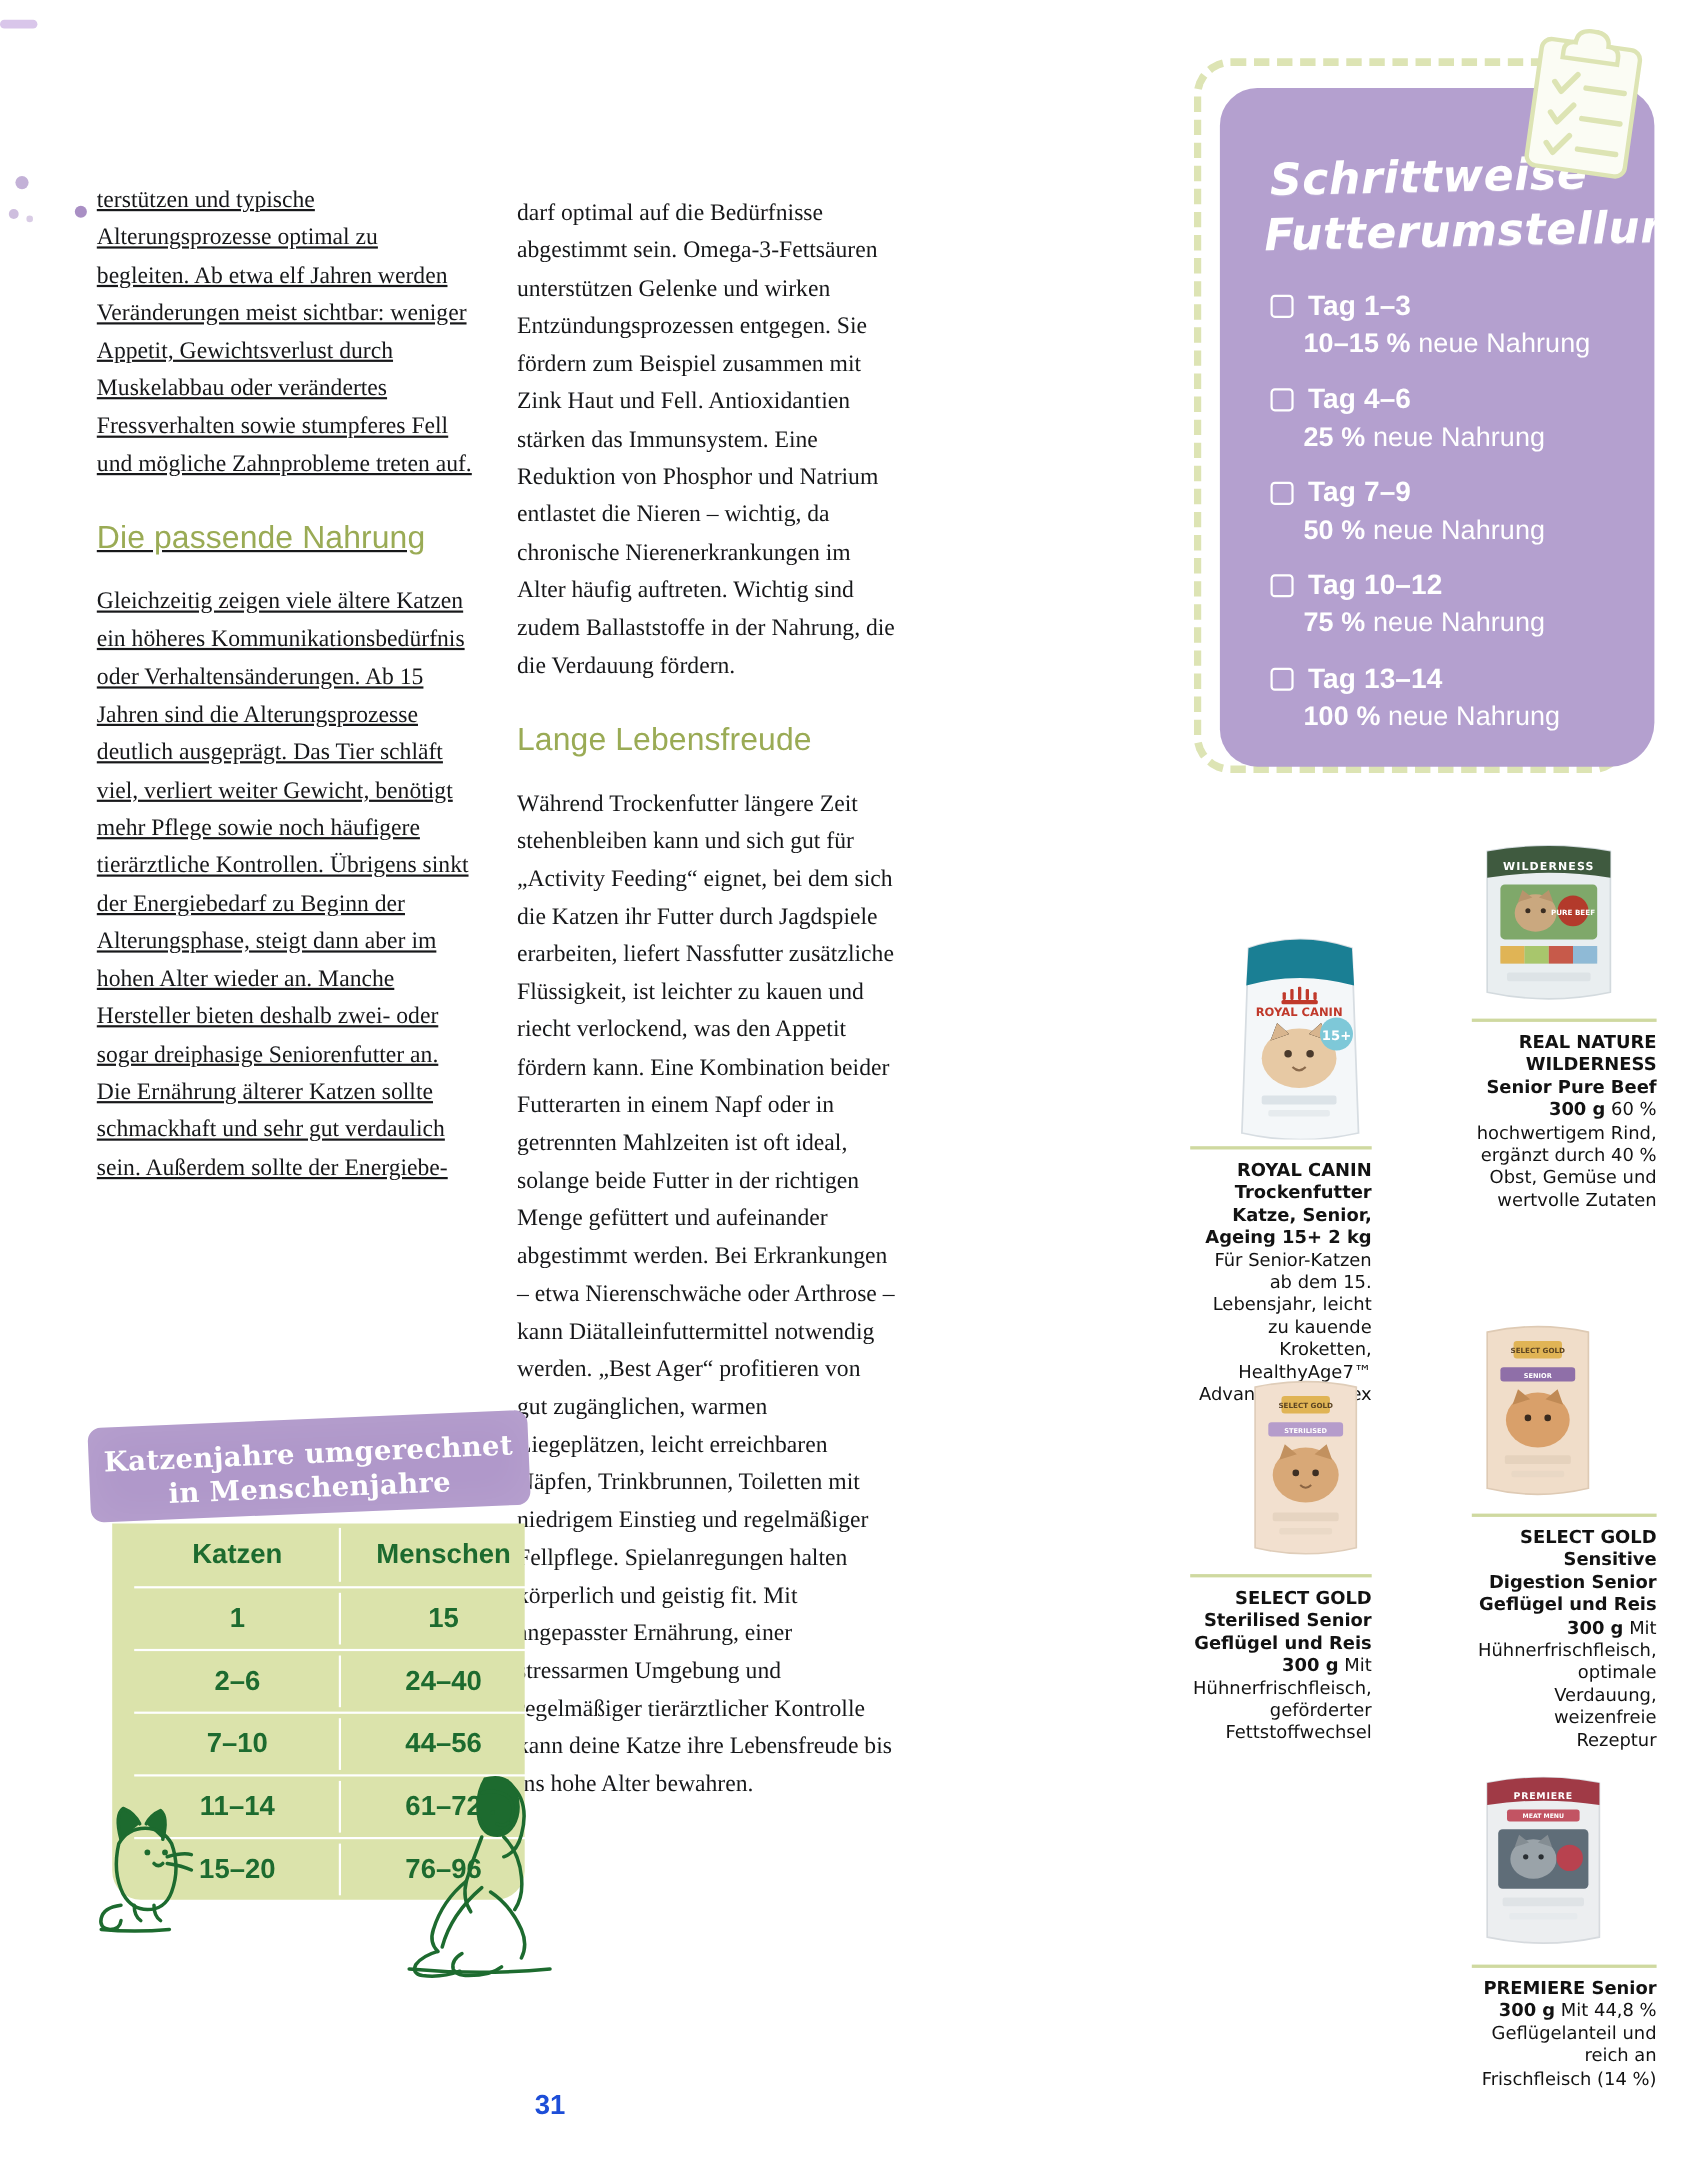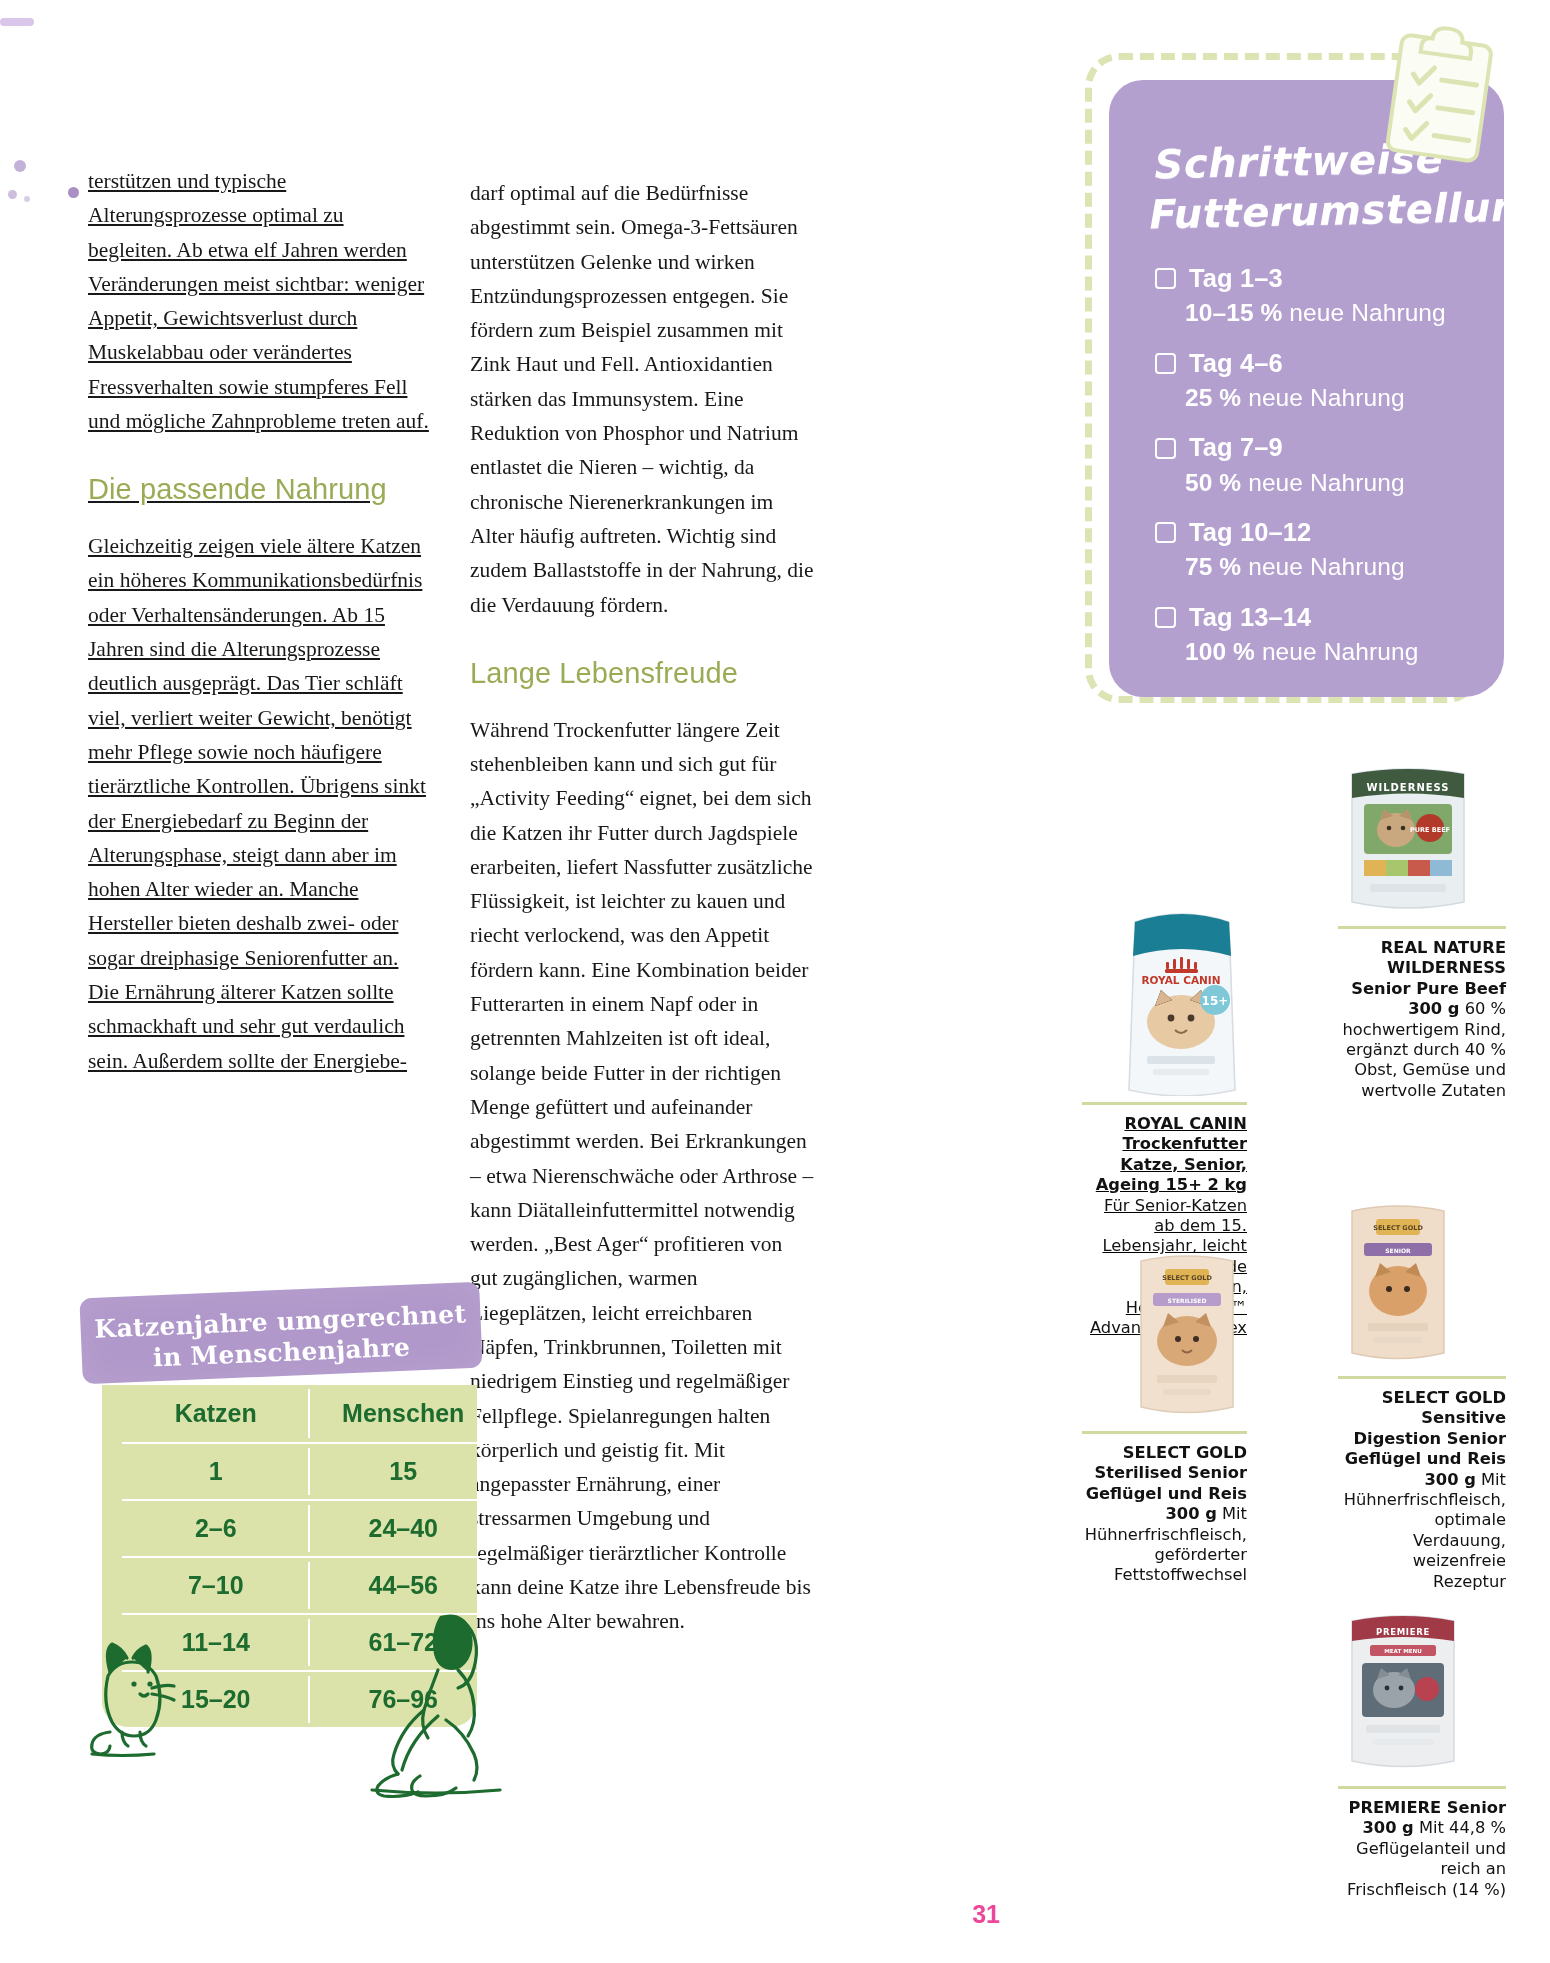--- a/index.html
+++ b/index.html
@@ -152,22 +152,22 @@
   .tgrid .r{border-top:2px solid #ffffff;}
   .tgrid .vl::after{
     content:"";position:absolute;right:0;top:4px;bottom:4px;width:2px;background:#ffffff;
   }
 
   .catart{position:absolute;left:78px;top:1632px;width:115px;height:130px;}
   .womanart{position:absolute;left:320px;top:1600px;width:210px;height:200px;}
 
   
   .pageno{
-    position:absolute;left:0;top:1900px;width:1000px;text-align:right;
-    font-family:"Liberation Sans", sans-serif;font-weight:700;font-size:25px;color:#ec4899;
+    position:absolute;left:0;top:1900px;width:1000px;text-align:center;
+    font-family:"Liberation Sans", sans-serif;font-weight:700;font-size:25px;color:#1d4ed8;
   }
 </style>
 </head>
 <body>
 
 <div class="page">
 
   <div class="stripe"></div>
   <div class="dot d1"></div>
   <div class="dot d2"></div>
@@ -250,21 +250,21 @@
       <path d="M40 14 q0-12 15-12 q15 0 15 12 q10 0 10 9 v6 H30 v-6 q0-9 10-9z" fill="#fbfcf4" stroke="#dde4b4" stroke-width="4"></path>
       <path d="M26 52 l7 8 l13 -17" fill="none" stroke="#dde4b4" stroke-width="5" stroke-linecap="round" stroke-linejoin="round"></path>
       <path d="M26 80 l7 8 l13 -17" fill="none" stroke="#dde4b4" stroke-width="5" stroke-linecap="round" stroke-linejoin="round"></path>
       <path d="M26 108 l7 8 l13 -17" fill="none" stroke="#dde4b4" stroke-width="5" stroke-linecap="round" stroke-linejoin="round"></path>
       <line x1="55" y1="54" x2="90" y2="54" stroke="#dde4b4" stroke-width="5" stroke-linecap="round"></line>
       <line x1="55" y1="82" x2="90" y2="82" stroke="#dde4b4" stroke-width="5" stroke-linecap="round"></line>
       <line x1="55" y1="110" x2="90" y2="110" stroke="#dde4b4" stroke-width="5" stroke-linecap="round"></line>
     </svg>
   </div>
 
-  <div class="prodcol pc-left" style="top:896px;text-decoration:underline;">
+  <div class="prodcol pc-left" style="top:836px;">
     <svg width="130" height="200" viewBox="0 0 130 200" style="display:block;margin:0 0 6px auto;">
       <path d="M18 26 q47 -16 94 0 l6 168 q-53 12 -106 0z" fill="#f4f7f9" stroke="#d7dde2" stroke-width="1.6"></path>
       <path d="M18 26 q47 -16 94 0 l2 34 q-49 -14 -98 0z" fill="#1a7f94"></path>
       <g fill="#c0392b">
         <rect x="49" y="66" width="3" height="7" rx="1"></rect>
           <rect x="56" y="63" width="3" height="10" rx="1"></rect>
         <rect x="63" y="61" width="3" height="12" rx="1"></rect>
           <rect x="70" y="63" width="3" height="10" rx="1"></rect>
         <rect x="77" y="66" width="3" height="7" rx="1"></rect>
         <rect x="48" y="73" width="33" height="4" rx="1.5"></rect>

